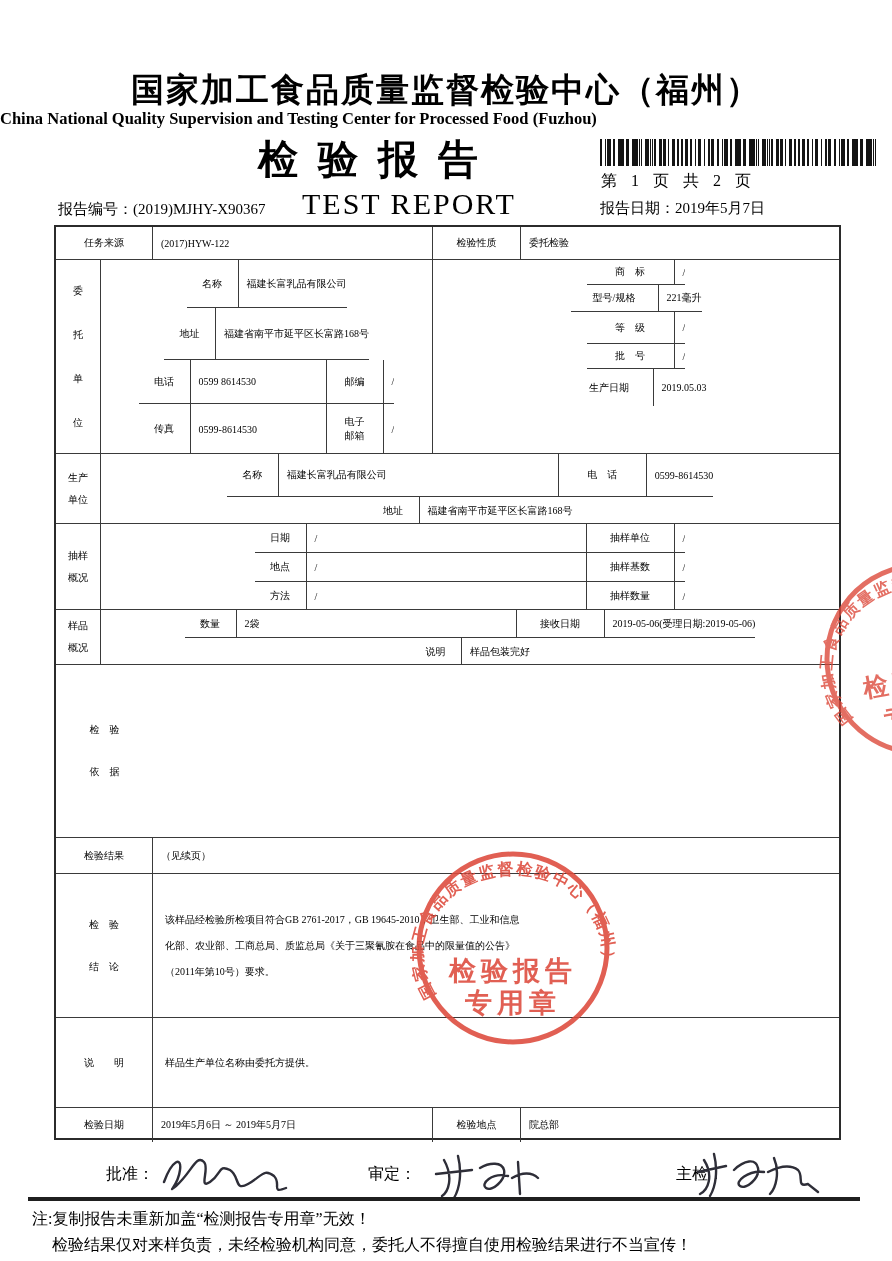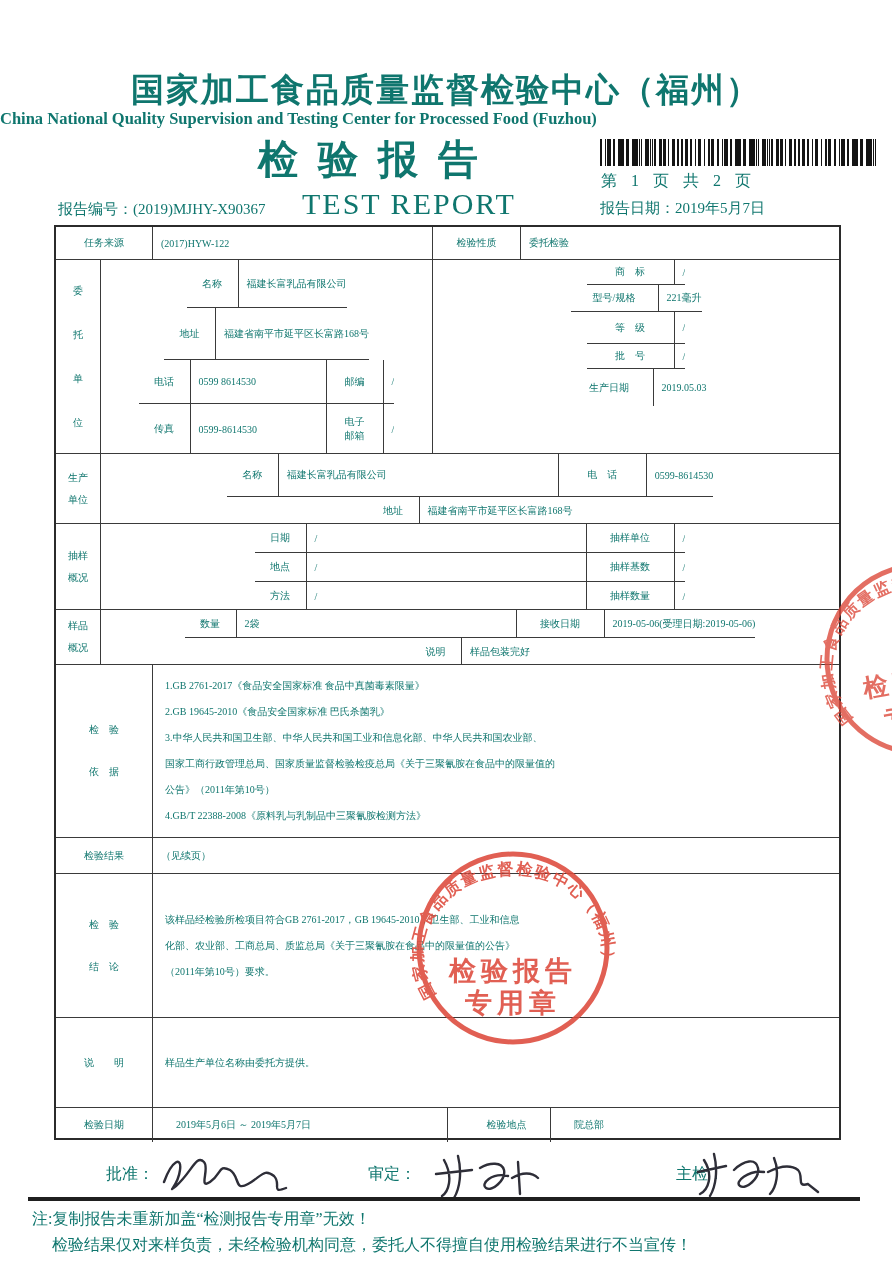--- a/index.html
+++ b/index.html
@@ -1,19 +1,19 @@
 <!DOCTYPE html>
 <html><head>
 <meta charset="utf-8">
 <style>
   * { margin:0; padding:0; box-sizing:border-box; }
   html,body { background:#888; }
   .page {
     position:relative; width:892px; height:1261px; margin:0 auto;
-    background:#ffffff; overflow:hidden; color:#0f766e;
+    background:#ffffff; overflow:hidden; color:#000000;
     font-family:"Liberation Serif","DejaVu Serif",serif;
   }
   .abs { position:absolute; }
   
   .org-cn { top:68px; left:0; width:100%; text-align:center;
             font-size:33px; font-weight:bold; letter-spacing:2px; }
   .org-en { top:109px; left:0; width:100%; 
             font-size:16.5px; font-weight:bold; }
   .title-cn { top:132px; left:258px; font-size:40px; font-weight:bold; letter-spacing:20px; white-space:nowrap; }
   .title-en { top:187px; left:302px; font-size:30px; font-weight:normal; letter-spacing:2px; white-space:nowrap; }
@@ -22,21 +22,21 @@
       repeating-linear-gradient(90deg,#141414 0 2px,transparent 2px 5px,#141414 5px 6px,transparent 6px 9px),
       repeating-linear-gradient(90deg,#141414 0 1px,transparent 1px 7px,#141414 7px 10px,transparent 10px 13px);
   }
   .page-info { top:171px; left:601px; font-size:16px; letter-spacing:5px; white-space:nowrap; }
   .report-no { top:200px; left:58px; font-size:15px; }
   .report-date { top:199px; left:600px; font-size:15px; }
   
   .report-table { top:225px; left:54px; width:787px; height:915px;
     border:2px solid #2b2b2b; font-size:10px; display:flex; flex-direction:column; }
   .trow { display:flex; border-bottom:1px solid #3a3a3a; flex-shrink:0; }
-  .report-table > .trow:last-child { border-bottom:none;gap:15px; }
+  .report-table > .trow:last-child { border-bottom:none; }
   .col { display:flex; flex-direction:column; border-right:1px solid #3a3a3a; flex-shrink:0;align-items:center; }
   .col > .trow:last-child { border-bottom:none; }
   .cell { border-right:1px solid #3a3a3a; display:flex; align-items:center; flex-shrink:0; overflow:hidden; }
   .trow > .cell:last-child, .trow > .col:last-child { border-right:none; }
   .lab { justify-content:center; text-align:center; white-space:pre-line; }
   .val { padding-left:8px; white-space:pre-line; }
   .grp { line-height:44px; }
   .w45{width:45px} .w52{width:52px} .w57{width:57px}
   .w88{width:88px} .w97{width:97px} .w136{width:136px} .w280{width:280px} .w332{width:332px} .flex1{flex:1}
   .h33{height:33px} .h194{height:194px} .h48{height:48px} .h52{height:52px}
@@ -185,26 +185,20 @@
         <div class="trow h27">
           <div class="cell lab w52">说明</div>
           <div class="cell val flex1">样品包装完好</div>
         </div>
       </div>
     </div>
 
     <div class="trow h173">
       <div class="cell lab lab2 w97">检　验
 依　据</div>
-      <div class="cell val flex1 longtext">1.GB 2761-2017《食品安全国家标准 食品中真菌毒素限量》
-2.GB 19645-2010《食品安全国家标准 巴氏杀菌乳》
-3.中华人民共和国卫生部、中华人民共和国工业和信息化部、中华人民共和国农业部、
-国家工商行政管理总局、国家质量监督检验检疫总局《关于三聚氰胺在食品中的限量值的
-公告》（2011年第10号）
-4.GB/T 22388-2008《原料乳与乳制品中三聚氰胺检测方法》</div>
     </div>
 
     <div class="trow h36">
       <div class="cell lab w97">检验结果</div>
       <div class="cell val flex1">（见续页）</div>
     </div>
 
     <div class="trow h144">
       <div class="cell lab lab2 w97">检　验
 结　论</div>

